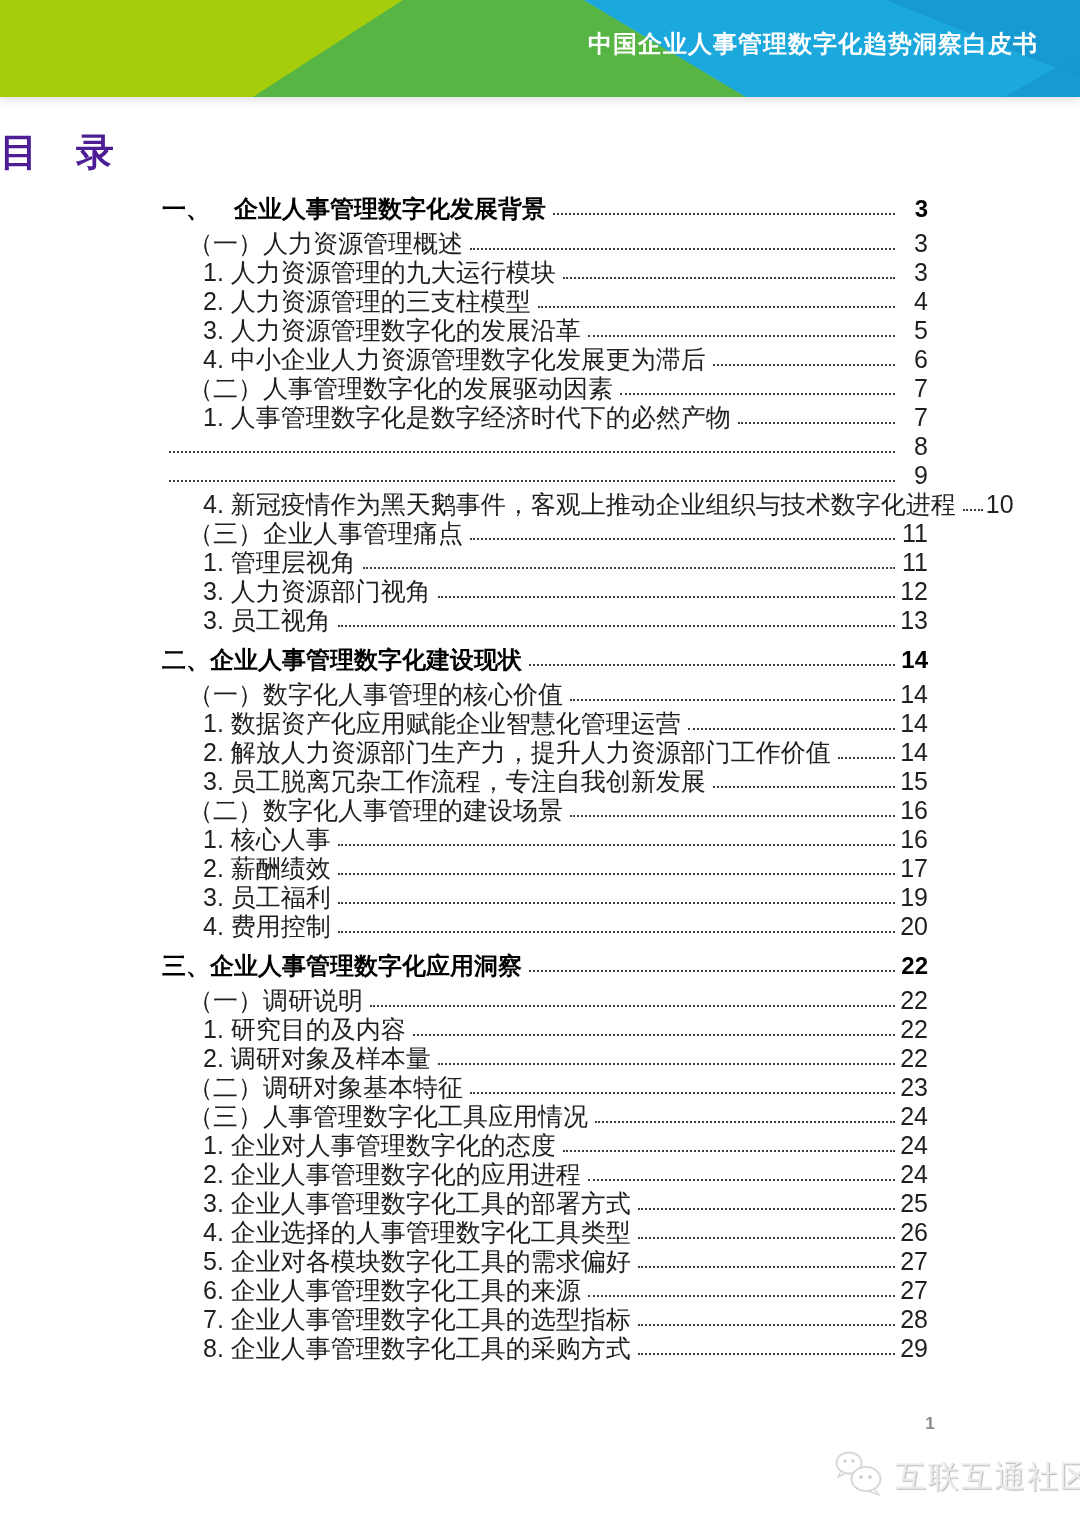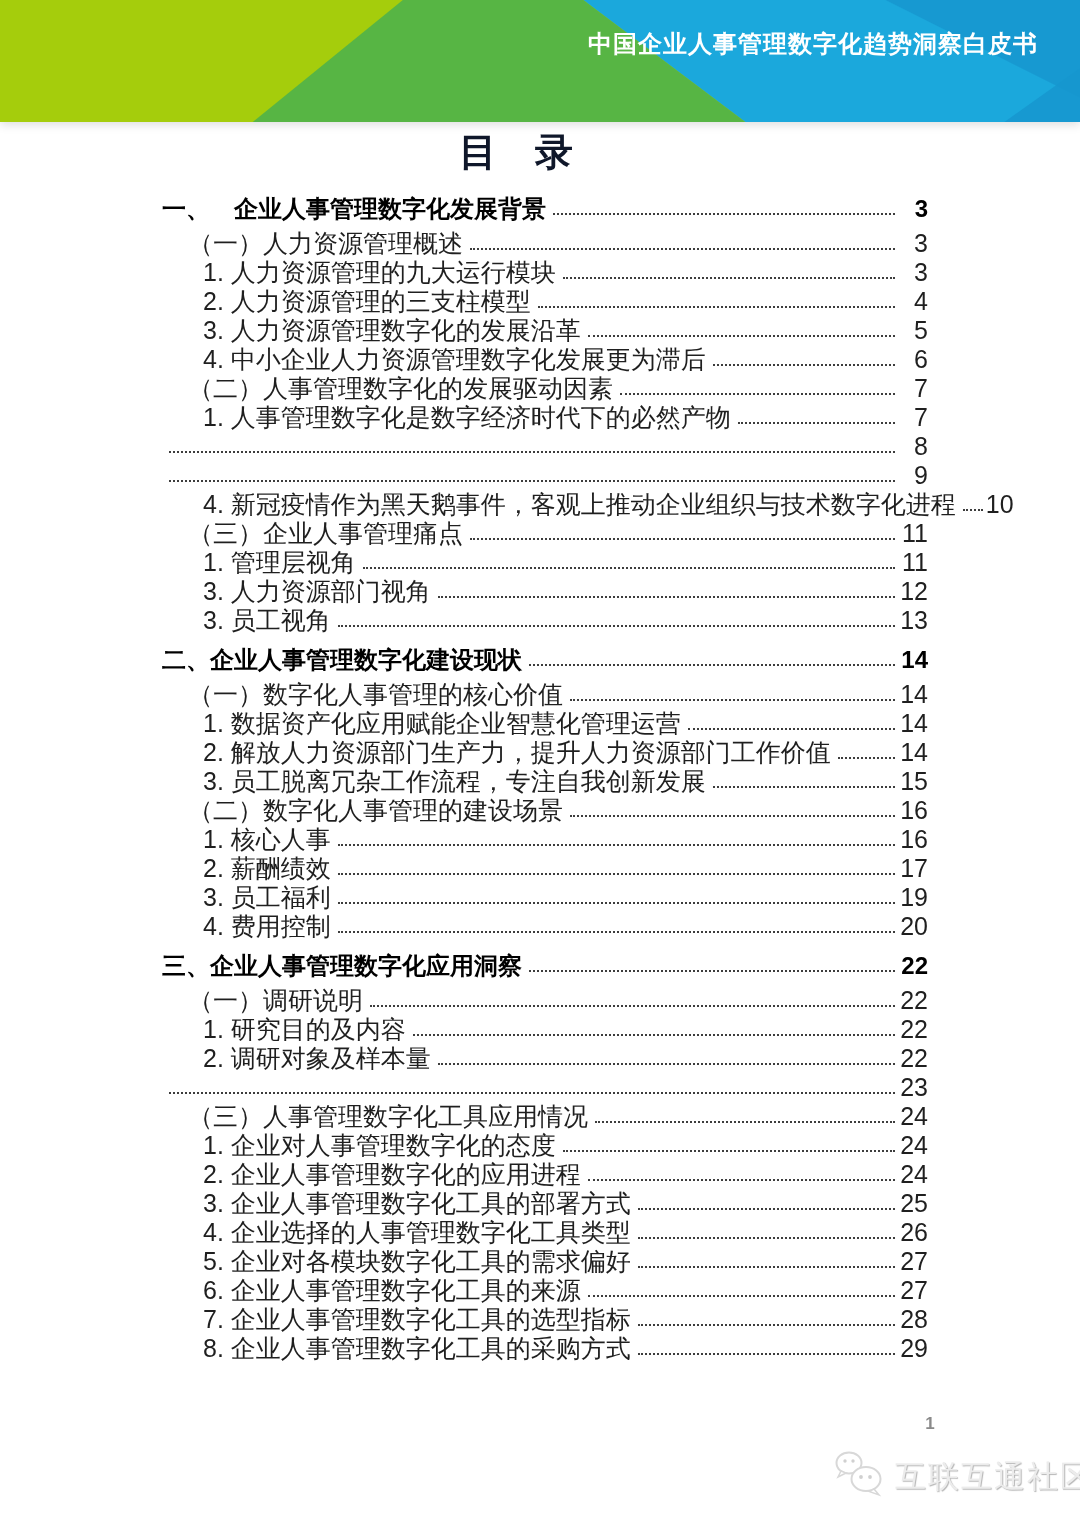--- a/index.html
+++ b/index.html
@@ -7,21 +7,21 @@
     width: 1080px; height: 1526px;
     background: #ffffff;
     font-family: "Liberation Sans", sans-serif;
     overflow: hidden;
     position: relative;
   }
 
   
   .banner {
     position: absolute; left: 0; top: 0;
-    width: 1080px; height: 122px;
+    width: 1080px; height: 97px;
     background: #a5cd0c;
     box-shadow: 0 3px 9px rgba(0,0,0,.13);
   }
   .banner .shape { position: absolute; inset: 0; }
   .shape-blue {
     background: #1ba8dc;
     clip-path: polygon(54% 0, 100% 0, 100% 100%, 69% 100%);
   }
   .shape-green-tri {
     background: #57b544;
@@ -44,24 +44,23 @@
     font-size: 24px;
     font-weight: bold;
     letter-spacing: 1px;
     white-space: nowrap;
   }
 
   
   .toc-title {
     margin-top: 127px; 
     position: absolute; left: 0; top: 0; width: 1032px;
-    text-align: center;
     font-size: 38px;
     font-weight: bold;
-    color: #0f172a;
+    color: #4c1d95;
   }
 
   
   .toc {
     position: absolute;
     left: 162px; top: 194px;
     width: 766px;
   }
   .toc-row {
     display: flex;
@@ -271,20 +270,21 @@
     <span class="toc-label">1. 研究目的及内容</span>
     <span class="toc-dots"></span>
     <span class="toc-page">22</span>
   </div>
     <div class="toc-row lvl3">
     <span class="toc-label">2. 调研对象及样本量</span>
     <span class="toc-dots"></span>
     <span class="toc-page">22</span>
   </div>
     <div class="toc-row lvl2">
+    <span class="toc-label">（二）调研对象基本特征</span>
     <span class="toc-dots"></span>
     <span class="toc-page">23</span>
   </div>
     <div class="toc-row lvl2">
     <span class="toc-label">（三）人事管理数字化工具应用情况</span>
     <span class="toc-dots"></span>
     <span class="toc-page">24</span>
   </div>
     <div class="toc-row lvl3">
     <span class="toc-label">1. 企业对人事管理数字化的态度</span>

